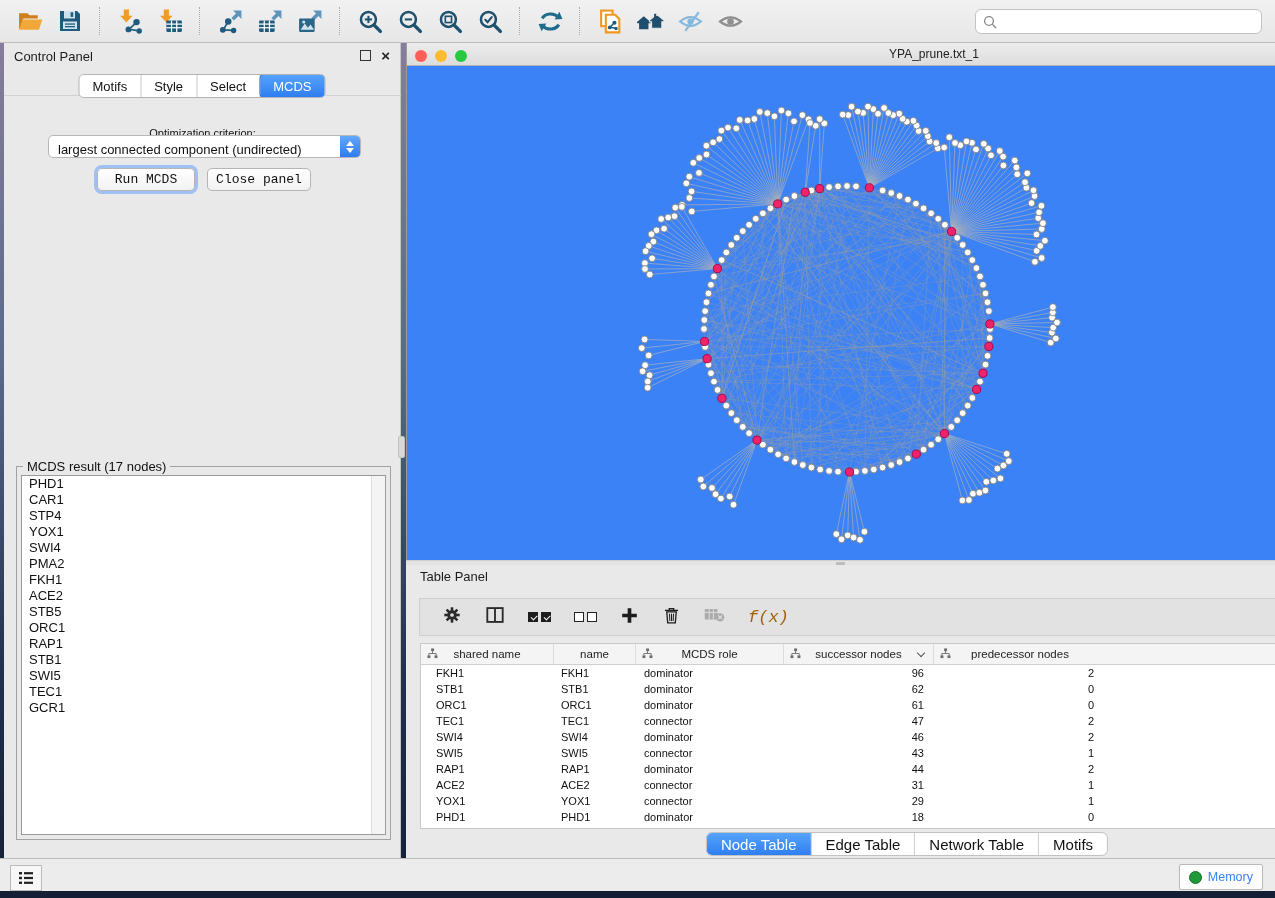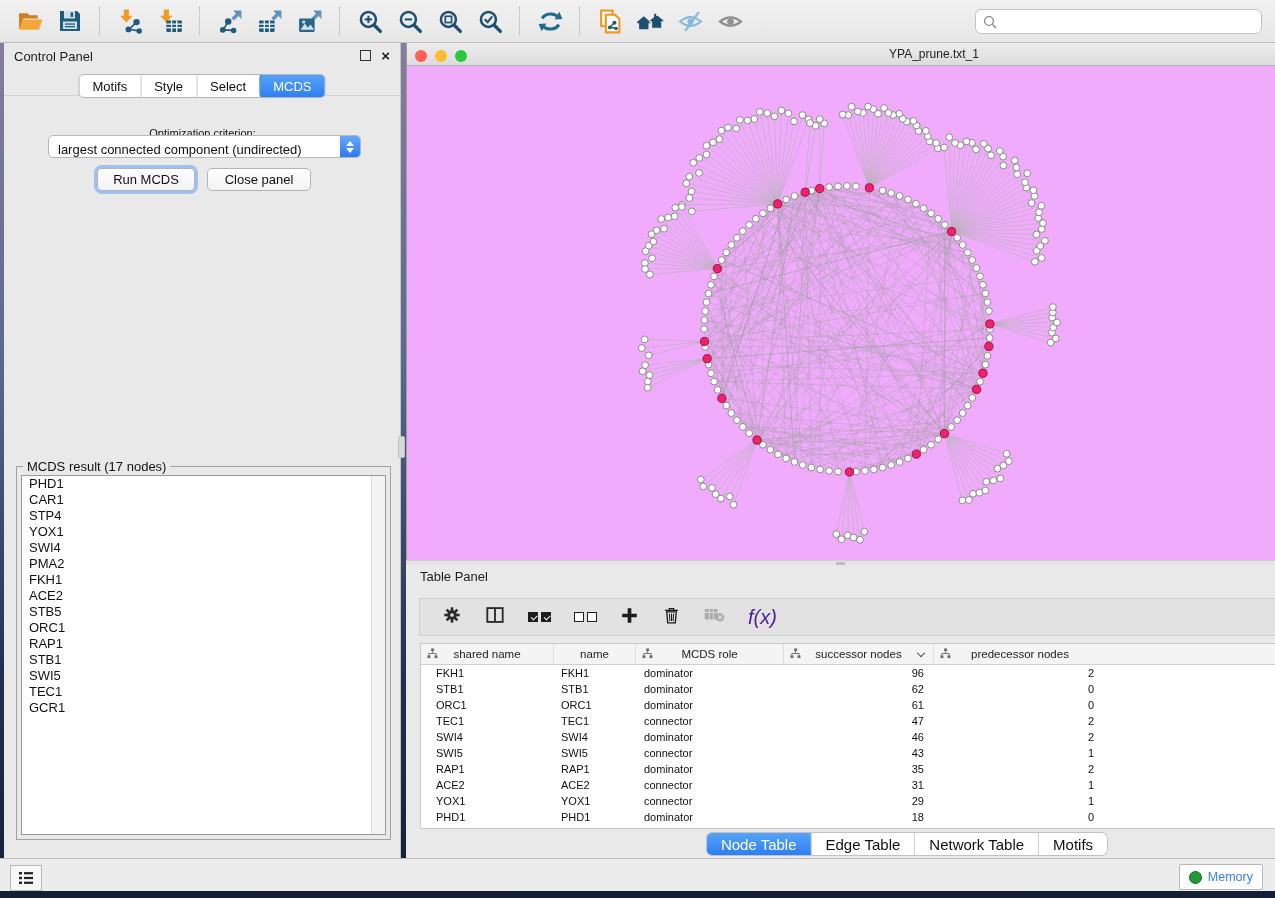--- a/index.html
+++ b/index.html
@@ -29,48 +29,48 @@
   .hline{border-top:1px solid #d2d2d2}
   #opt-label{left:0;top:84px;width:397px;text-align:center;font-size:11px;color:#111}
   #criterion{left:44px;top:92px;width:313px;height:23px;background:#fff;border:1px solid #b7b7b7;border-radius:5px;
              display:flex;align-items:flex-end;box-sizing:border-box}
   #criterion .val{flex:1;font-size:13px;padding-left:9px;color:#111;white-space:nowrap}
   #criterion .stepper{width:20px;height:21px;border-radius:0 4px 4px 0;background:linear-gradient(#64a8fa,#2d7cf0);
                       display:flex;flex-direction:column;align-items:center;justify-content:center;gap:2px}
   .car-up{width:0;height:0;border-left:4px solid transparent;border-right:4px solid transparent;border-bottom:5px solid #fff}
   .car-dn{width:0;height:0;border-left:4px solid transparent;border-right:4px solid transparent;border-top:5px solid #fff}
   .pbtn{height:23px;background:linear-gradient(#ffffff,#f2f2f2);border:1px solid #b5b5b5;border-radius:5px;font-size:13px;
-        color:#111;display:flex;align-items:center;justify-content:center;box-sizing:border-box;font-family:Liberation Sans, sans-serif}
+        color:#111;display:flex;align-items:center;justify-content:center;box-sizing:border-box;font-family:Liberation Mono, monospace}
   #run-btn{left:93px;top:125px;width:98px;box-shadow:0 0 0 3px rgba(99,158,252,.55)}
   #close-panel-btn{left:203px;top:125px;width:104px}
   #mcds-box{left:12px;top:423px;width:373px;height:372px;border:1px solid #a2a2a2;background:#e9e9e9}
   #mcds-legend{position:absolute;top:-8px;left:6px;background:#e9e9e9;padding:0 4px;font-size:13px;color:#111}
   #mcds-list{position:absolute;left:4px;top:8px;right:4px;bottom:4px;background:#fff;border:1px solid #9a9a9a;overflow:hidden}
   .mcds-item{font-size:13px;line-height:16px;padding-left:7px;color:#111}
   #mcds-scroll{position:absolute;right:0;top:0;bottom:0;width:13px;background:#f4f4f4;border-left:1px solid #ddd}
   
-  #net-window{left:406px;top:43px;width:869px;height:517px;background:#f0abfc;border-left:1px solid #9c9c9c;box-sizing:border-box}
+  #net-window{left:406px;top:43px;width:869px;height:517px;background:#3b82f6;border-left:1px solid #9c9c9c;box-sizing:border-box}
   #net-titlebar{position:absolute;left:0;top:0;right:0;height:22px;background:linear-gradient(#ededed,#dcdcdc);
                 border-bottom:1px solid #b3b3b3}
   .tl-dot{width:12px;height:12px;border-radius:50%;display:inline-block;margin-right:8px}
   #net-title{position:absolute;left:527px;top:4px;transform:translateX(-50%);font-size:12px;color:#222}
   
   #hsplit{left:406px;top:560px;width:869px;height:5px;background:#e4e4e4;border-top:1px solid #cfcfcf}
   #hsplit .grip{position:absolute;left:430px;top:1px;width:9px;height:4px;background:#bdbdbd;border-radius:1px}
   #vsplit-grip{left:398px;top:436px;width:5px;height:20px;background:#d8d8d8;border:1px solid #c0c0c0;border-radius:2px}
   
   #table-panel{left:406px;top:565px;width:1002px;height:293px;background:#e9e9e9;box-sizing:border-box}
   #tbl-toolbar{position:absolute;left:13px;top:33px;right:12px;height:38px;background:#e2e2e2;border:1px solid #cfcfcf;
                display:flex;align-items:center;gap:23px;padding-left:22px;box-sizing:border-box}
   .cbpair{display:flex;gap:3px}
   .cb{width:10px;height:10px;border:1.6px solid #222;box-sizing:border-box;position:relative;background:#fff}
   .cb.on{background:#1d1d1d;border-color:#1d1d1d}
   .cb.on::after{content:"";position:absolute;left:2px;top:2px;width:5px;height:2.5px;border-left:1.6px solid #fff;
                 border-bottom:1.6px solid #fff;transform:rotate(-45deg)}
-  .fx{font-family:Liberation Sans, sans-serif;font-style:italic;font-size:20px;color:#4c1d95}
+  .fx{font-family:Liberation Mono, monospace;font-style:italic;font-size:17px;color:#a16207}
   #tbl-grid{position:absolute;left:14px;top:78px;right:13px;height:186px;background:#fff;border:1px solid #c9c9c9;box-sizing:border-box}
   .g-header{display:grid;grid-template-columns:133px 82px 148px 150px 172px 1fr;background:#f4f4f4;border-bottom:1px solid #cfcfcf;height:20px}
   .g-hcell{position:relative;font-size:11.5px;color:#222;display:flex;align-items:center;justify-content:center;
            border-right:1px solid #dcdcdc}
   .g-hcell:last-child{border-right:none}
   .hicon{position:absolute;left:6px;top:4px}
   .chev{position:absolute;right:9px;top:6px;width:5px;height:5px;border-right:1.6px solid #555;border-bottom:1.6px solid #555;transform:rotate(45deg)}
   .g-row{display:grid;grid-template-columns:133px 82px 148px 150px 172px 1fr;height:16px;font-size:11px;color:#111}
   .g-cell{display:flex;align-items:center;white-space:nowrap}
   .g-row .g-cell:nth-child(1){padding-left:15px}
@@ -1157,21 +1157,21 @@
           <div class="g-cell">SWI5</div>
           <div class="g-cell">connector</div>
           <div class="g-cell">43</div>
           <div class="g-cell">1</div>
           <div class="g-cell"></div>
         </div>
         <div class="g-row">
           <div class="g-cell">RAP1</div>
           <div class="g-cell">RAP1</div>
           <div class="g-cell">dominator</div>
-          <div class="g-cell">35</div>
+          <div class="g-cell">44</div>
           <div class="g-cell">2</div>
           <div class="g-cell"></div>
         </div>
         <div class="g-row">
           <div class="g-cell">ACE2</div>
           <div class="g-cell">ACE2</div>
           <div class="g-cell">connector</div>
           <div class="g-cell">31</div>
           <div class="g-cell">1</div>
           <div class="g-cell"></div>

